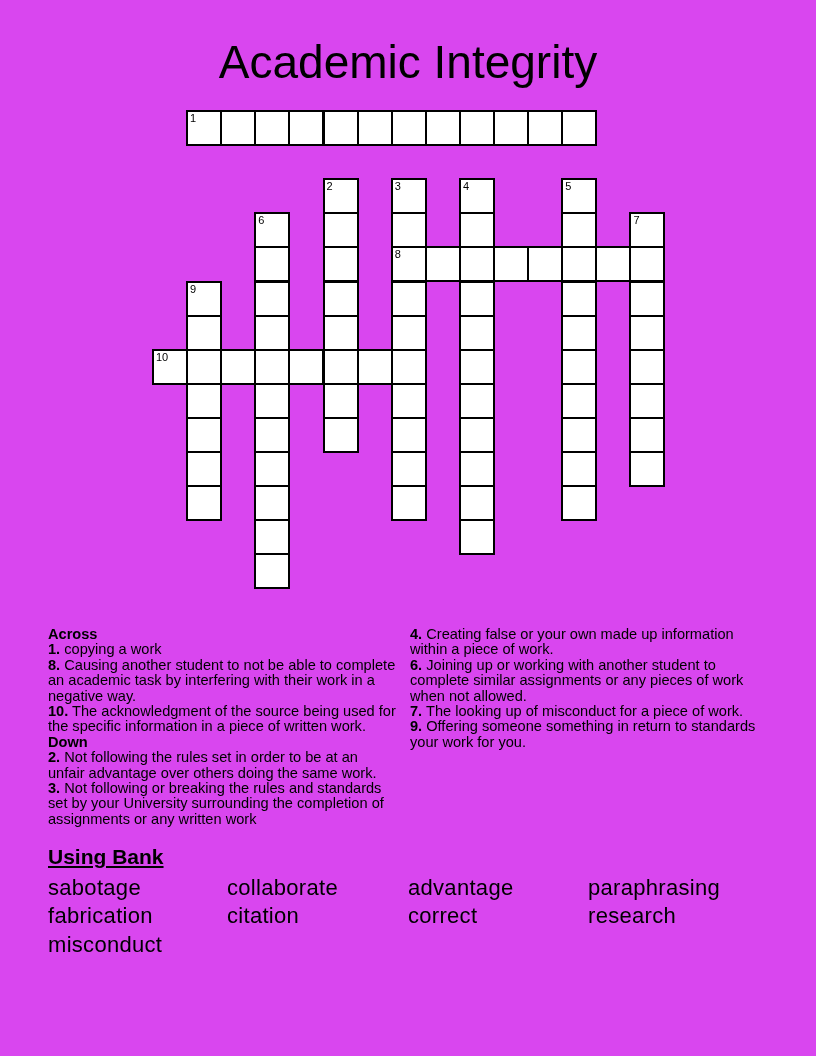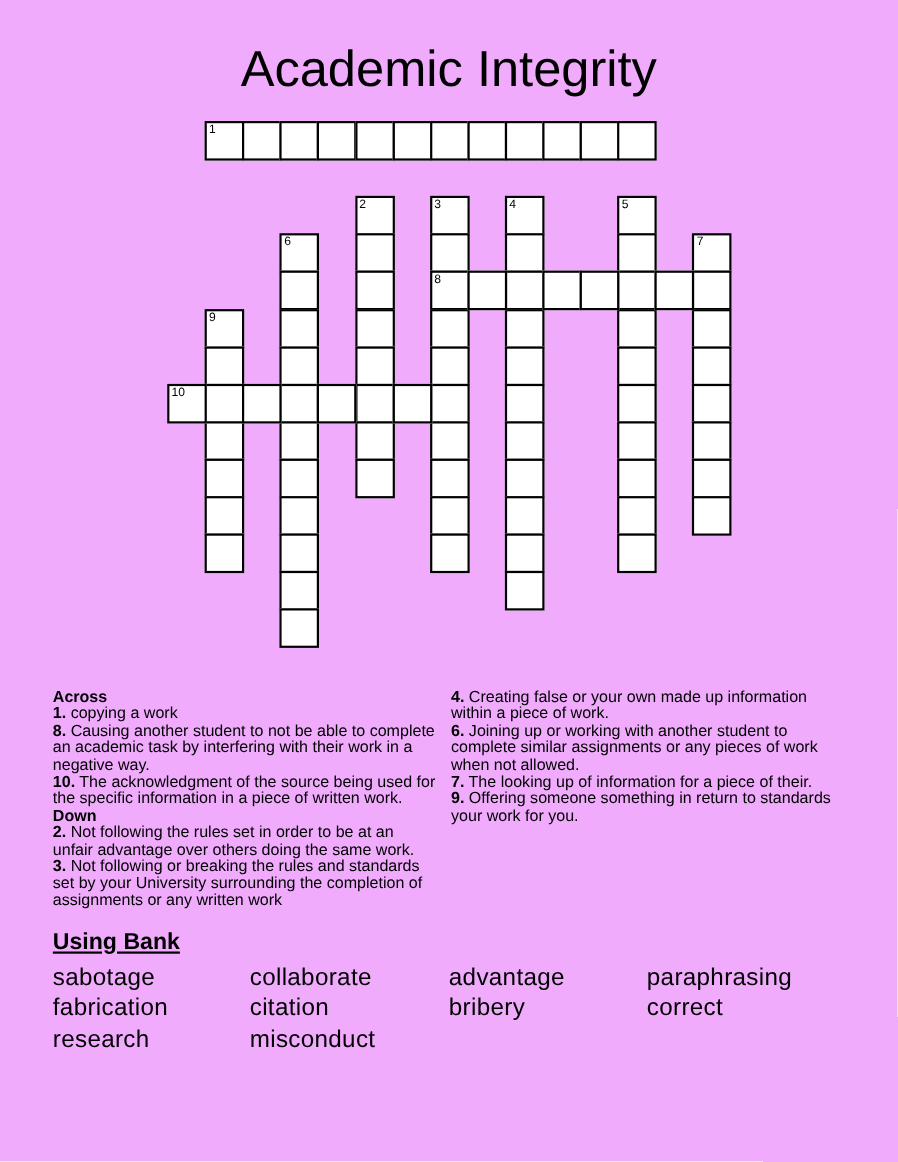--- a/index.html
+++ b/index.html
@@ -4,21 +4,21 @@
 <style>
   html, body {
     margin: 0;
     padding: 0;
     background: #ffffff;
   }
   #page {
     position: relative;
     width: 816px;
     height: 1056px;
-    background: #f0abfc;
+    background: #d946ef;
     font-family: "Liberation Sans", sans-serif;
     color: #000000;
     overflow: hidden;
   }
   .page-title {
     position: absolute;
     top: 36px;
     left: 0;
     width: 816px;
     text-align: center;
@@ -209,32 +209,31 @@
     <div>
         <p class="clue"><b>2.</b><span> Not following the rules set in order to be at an unfair advantage over others doing the same work.</span></p>
         <p class="clue"><b>3.</b><span> Not following or breaking the rules and standards set by your University surrounding the completion of assignments or any written work</span></p>
       </div>
   </div>
 
   <div id="clues-right" class="clue-col">
     <div>
         <p class="clue"><b>4.</b><span> Creating false or your own made up information within a piece of work.</span></p>
         <p class="clue"><b>6.</b><span> Joining up or working with another student to complete similar assignments or any pieces of work when not allowed.</span></p>
-        <p class="clue"><b>7.</b><span> The looking up of information for a piece of their.</span></p>
+        <p class="clue"><b>7.</b><span> The looking up of misconduct for a piece of work.</span></p>
         <p class="clue"><b>9.</b><span> Offering someone something in return to standards your work for you.</span></p>
       </div>
   </div>
 
   <div class="wordbank-heading">Using Bank</div>
   <div id="wordbank">
       <span>sabotage</span>
       <span>collaborate</span>
       <span>advantage</span>
       <span>paraphrasing</span>
       <span>fabrication</span>
       <span>citation</span>
-      <span>bribery</span>
       <span>correct</span>
       <span>research</span>
       <span>misconduct</span>
     </div>
 
 </div>
 
 </body></html>

